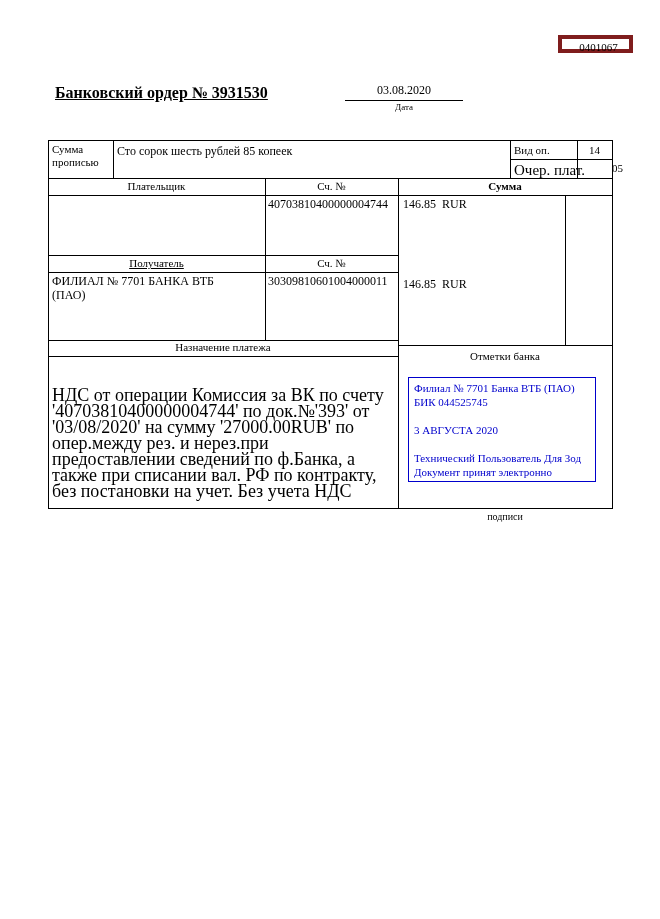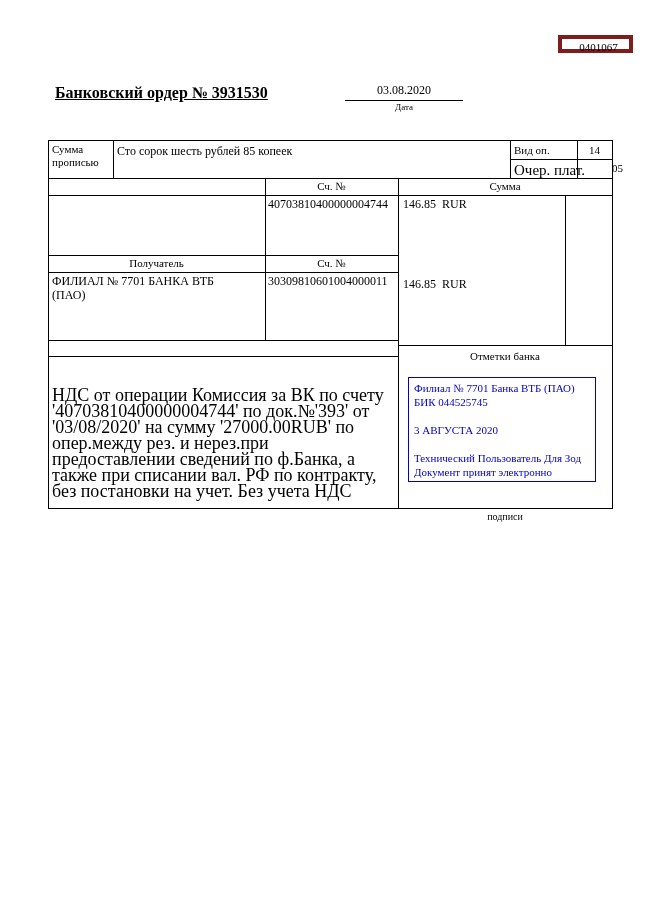--- a/index.html
+++ b/index.html
@@ -64,33 +64,35 @@
   <div class="vline" style="left:398px;top:178px;height:330px;"></div>
   <div class="vline" style="left:565px;top:195px;height:150px;"></div>
 
   <div class="txt" style="left:52px;top:143px;width:58px;font-size:11px;">Сумма прописью</div>
   <div class="txt" style="left:117px;top:145px;width:388px;font-size:12px;">Сто сорок шесть рублей 85 копеек</div>
   <div class="txt" style="left:514px;top:144px;font-size:11px;">Вид оп.</div>
   <div class="txt c" style="left:577px;top:144px;width:35px;font-size:11px;">14</div>
   <div class="txt" style="left:514px;top:162px;font-size:15px;">Очер. плат.</div>
   <div class="txt c" style="left:556px;top:162px;width:35px;font-size:11px;margin-left:44px;">05</div>
 
+  <div class="txt c" style="left:48px;top:180px;width:217px;font-size:11px;">Плательщик</div>
   <div class="txt c" style="left:265px;top:180px;width:133px;font-size:11px;">Сч. №</div>
-  <div class="txt c" style="left:398px;top:180px;width:214px;font-size:11px;">Сумма</div>
+  <div class="txt c" style="left:398px;top:180px;width:214px;font-size:11px;font-weight:bold;">Сумма</div>
 
   <div class="txt" style="left:268px;top:198px;width:128px;font-size:12px;">40703810400000004744</div>
   <div class="txt" style="left:403px;top:198px;width:160px;font-size:12px;">146.85  RUR</div>
 
-  <div class="txt c" style="left:48px;top:257px;width:217px;font-size:11px;">Получатель</div>
+  <div class="txt c" style="left:48px;top:257px;width:217px;font-size:11px;text-decoration:underline;">Получатель</div>
   <div class="txt c" style="left:265px;top:257px;width:133px;font-size:11px;">Сч. №</div>
 
   <div class="txt" style="left:52px;top:275px;width:195px;font-size:12px;">ФИЛИАЛ № 7701 БАНКА ВТБ (ПАО)</div>
   <div class="txt" style="left:268px;top:275px;width:128px;font-size:12px;">30309810601004000011</div>
   <div class="txt" style="left:403px;top:278px;width:160px;font-size:12px;">146.85  RUR</div>
 
+  <div class="txt c" style="left:48px;top:341px;width:350px;font-size:11px;">Назначение платежа</div>
   <div class="txt" style="left:52px;top:359px;width:340px;font-size:18px;line-height:16px;margin-top:28px;">НДС от операции Комиссия за ВК по счету '40703810400000004744' по док.№'393' от '03/08/2020' на сумму '27000.00RUB' по опер.между рез. и нерез.при предоставлении сведений по ф.Банка, а также при списании вал. РФ по контракту, без постановки на учет. Без учета НДС</div>
 
   <div class="txt c" style="left:398px;top:350px;width:214px;font-size:11px;">Отметки банка</div>
 
   <div class="stamp">
     <p>Филиал № 7701 Банка ВТБ (ПАО)</p>
     <p>БИК 044525745</p>
     <p class="gap">3 АВГУСТА 2020</p>
     <p class="gap">Технический Пользователь Для Зод</p>
     <p>Документ принят электронно</p>

